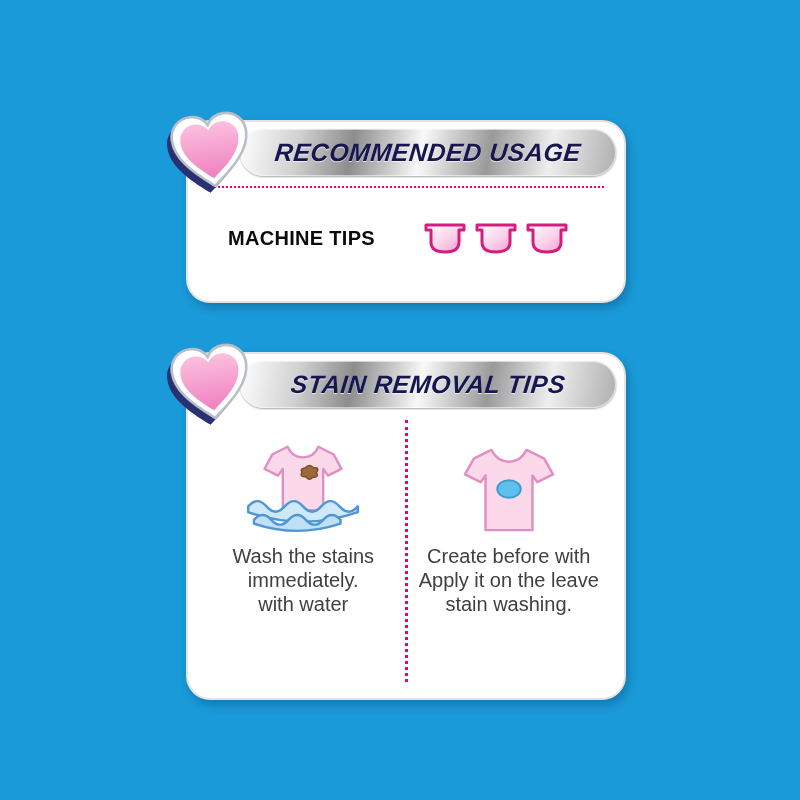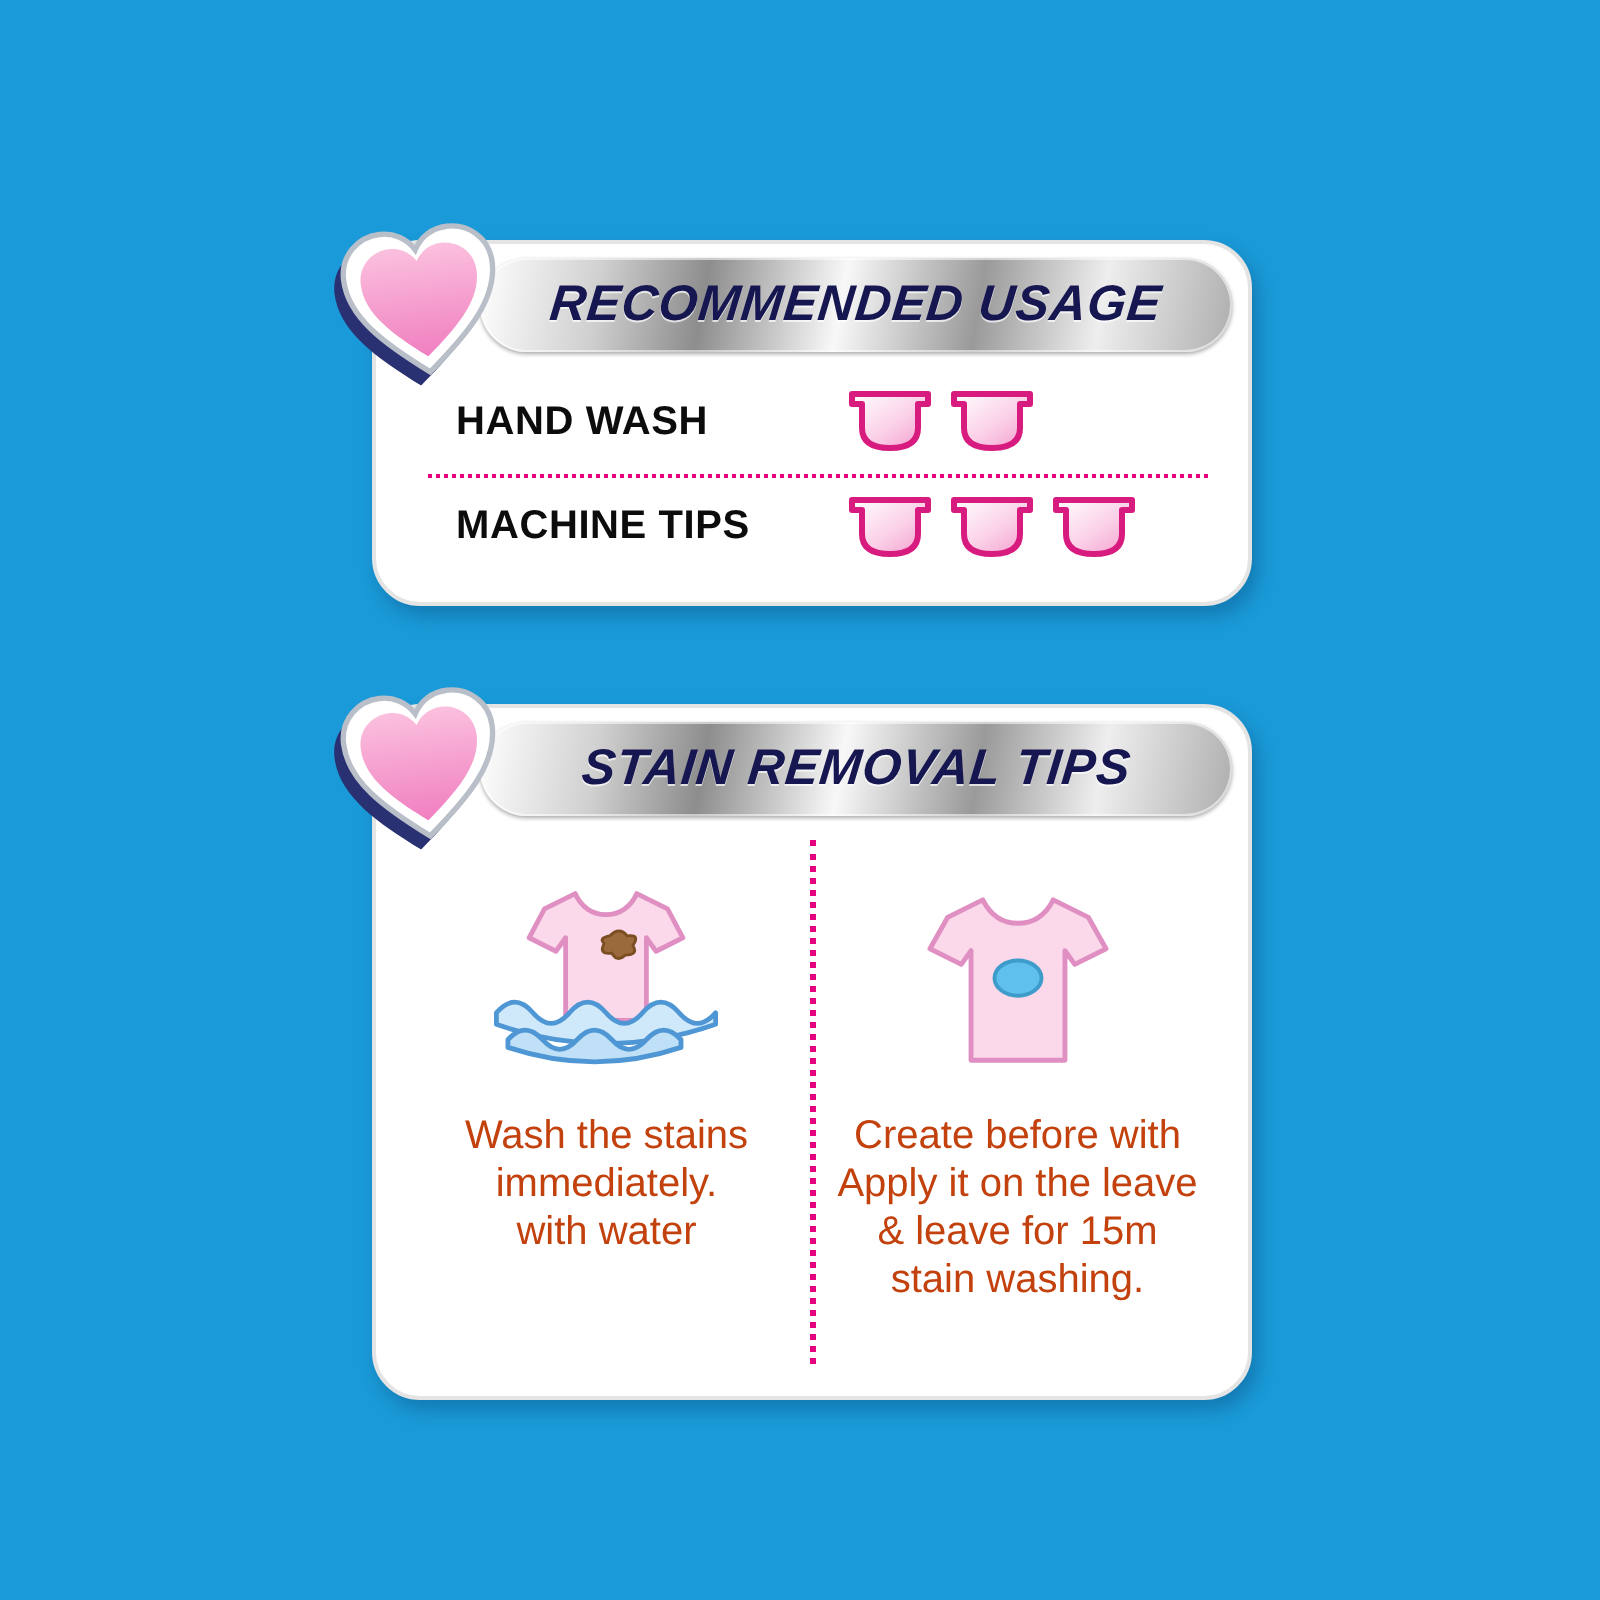--- a/index.html
+++ b/index.html
@@ -29,21 +29,21 @@
   .row-label{font-weight:bold;font-size:20px;color:#0c0c0c;width:196px;padding-left:16px;
              letter-spacing:.3px;flex:none;}
   .scoops{display:flex;gap:9px;align-items:center;}
   .dotted-h{border-top:2.5px dotted #e5007e;margin:0 2px;height:0;}
 
   
   .tips{position:absolute;left:16px;right:16px;top:62px;bottom:12px;display:flex;}
   .tip{flex:1;display:flex;flex-direction:column;align-items:center;padding-top:22px;min-width:0;}
   .dotted-v{border-left:3px dotted #e5007e;margin:4px 2px;width:0;}
   .tip-icon{height:106px;display:flex;align-items:center;justify-content:center;}
-  .tip-text{margin-top:12px;text-align:center;font-size:20px;line-height:24px;color:#c2410c;}
+  .tip-text{text-align:center;font-size:20px;line-height:24px;color:#404040;}
 </style>
 </head>
 <body>
 
 <svg width="0" height="0" style="position:absolute" aria-hidden="true">
   <defs>
     <linearGradient id="scoopGrad" x1="0" y1="0" x2="1" y2="1">
       <stop offset="0" stop-color="#ffffff"></stop>
       <stop offset="0.55" stop-color="#fbd1e8"></stop>
       <stop offset="1" stop-color="#f29ccc"></stop>
@@ -66,32 +66,20 @@
           <path d="M55 90 C31 71 13 54 13 33 C13 19 24 10 36 10 C44 10 51 14 55 21 C59 14 66 10 74 10 C86 10 97 19 97 33 C97 54 79 71 55 90 Z" transform="translate(12.1,11) scale(0.78)" fill="url(#pinkGrad)"></path>
         </g>
       </svg>
     </div>
 
     <div class="banner">
       <span class="banner-text">RECOMMENDED USAGE</span>
     </div>
 
     <div class="usage-rows">
-      <div class="usage-row">
-        <span class="row-label">HAND WASH</span>
-        <div class="scoops">
-  <svg class="scoop" width="42" height="34" viewBox="0 0 42 34">
-    <path d="M2 3 H40 V8 H35 V20 Q35 30 21 30 Q7 30 7 20 V8 H2 Z" fill="url(#scoopGrad)" stroke="#d81b7f" stroke-width="3" stroke-linejoin="round"></path>
-  </svg>
-
-  <svg class="scoop" width="42" height="34" viewBox="0 0 42 34">
-    <path d="M2 3 H40 V8 H35 V20 Q35 30 21 30 Q7 30 7 20 V8 H2 Z" fill="url(#scoopGrad)" stroke="#d81b7f" stroke-width="3" stroke-linejoin="round"></path>
-  </svg>
-</div>
-      </div>
       <div class="dotted-h"></div>
       <div class="usage-row">
         <span class="row-label">MACHINE TIPS</span>
         <div class="scoops">
   <svg class="scoop" width="42" height="34" viewBox="0 0 42 34">
     <path d="M2 3 H40 V8 H35 V20 Q35 30 21 30 Q7 30 7 20 V8 H2 Z" fill="url(#scoopGrad)" stroke="#d81b7f" stroke-width="3" stroke-linejoin="round"></path>
   </svg>
 
   <svg class="scoop" width="42" height="34" viewBox="0 0 42 34">
     <path d="M2 3 H40 V8 H35 V20 Q35 30 21 30 Q7 30 7 20 V8 H2 Z" fill="url(#scoopGrad)" stroke="#d81b7f" stroke-width="3" stroke-linejoin="round"></path>
@@ -145,21 +133,20 @@
       <div class="tip">
         <div class="tip-icon">
           <svg viewBox="0 0 96 92" width="94" height="90">
             <path d="M30 4 L12 13 L3 29 L19 37 L24 30 V86 H72 V30 L77 37 L93 29 L84 13 L66 4 C62 12 56 16 48 16 C40 16 34 12 30 4 Z" fill="#fbd9ea" stroke="#e08fc2" stroke-width="2.5" stroke-linejoin="round"></path>
             <ellipse cx="48" cy="44" rx="12" ry="9" fill="#5fc0ed" stroke="#3e9ccb" stroke-width="2"></ellipse>
           </svg>
         </div>
         <div class="tip-text">
           <div>Create before with</div>
           <div>Apply it on the leave</div>
-          <div>&amp; leave for 15m</div>
           <div>stain washing.</div>
         </div>
       </div>
 
     </div>
   </section>
 
 </div>
 
 </body></html>

